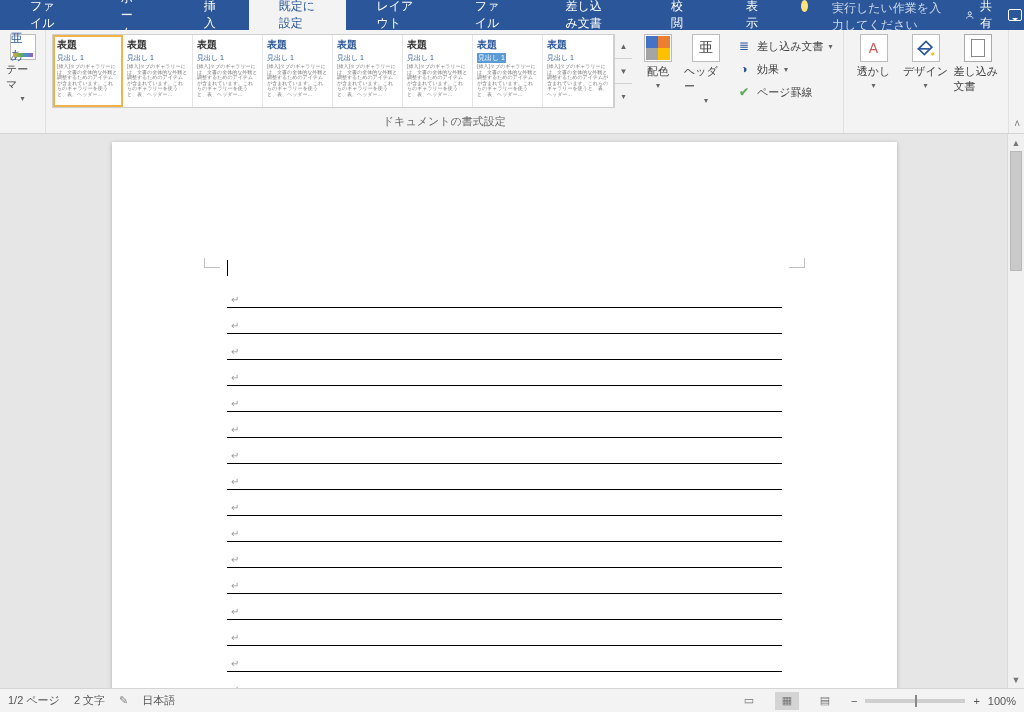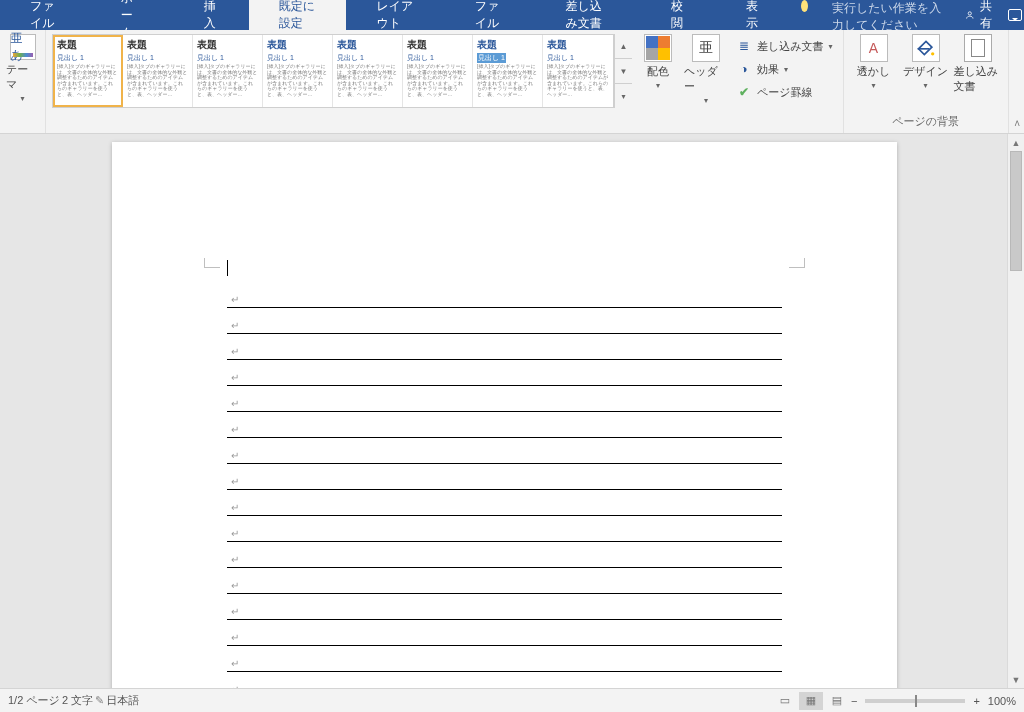--- a/index.html
+++ b/index.html
@@ -73,21 +73,21 @@
 .page { position: absolute; left: 112px; top: 8px; width: 785px; min-height: 1000px; background: #fff; box-shadow: 0 1px 4px rgba(0,0,0,0.25); }
 .cornerL2 { position:absolute; left:92px; top:116px; width:16px;height:10px;border-left:1px solid #bfbfbf;border-bottom:1px solid #bfbfbf;}
 .cornerR2 { position:absolute; right:92px; top:116px; width:16px;height:10px;border-right:1px solid #bfbfbf;border-bottom:1px solid #bfbfbf;}
 
 .lined { position: absolute; left: 115px; right: 115px; top: 140px; }
 .lined .line { border-bottom: 1px solid #000; height: 26px; position: relative; }
 .lined .line .pm { position: absolute; left: 4px; bottom: 2px; font-size: 10px; color: #9a9a9a; }
 .cursor { position:absolute; left:115px; top:118px; width:1px; height:16px; background:#000; }
 
 
-.statusbar { height: 24px; background: #f3f3f3; border-top: 1px solid #d4d4d4; display: flex; align-items: center; font-size: 11px; color: #555; padding: 0 8px; gap: 2px; }
+.statusbar { height: 24px; background: #f3f3f3; border-top: 1px solid #d4d4d4; display: flex; align-items: center; font-size: 11px; color: #555; padding: 0 8px; gap: 14px; }
 .statusbar .spacer { flex: 1; }
 .viewbtn { width: 24px; height: 18px; border: 1px solid transparent; display:flex; align-items:center; justify-content:center; cursor:pointer; color:#777; }
 .viewbtn.active { background:#d4d4d4; }
 .zoom { display:flex; align-items:center; gap:8px; }
 .zoom .track { width: 100px; height: 4px; background: #cfcfcf; position: relative; }
 .zoom .track .h { position:absolute; left:50%; top:-4px; width:2px; height:12px; background:#888; }
 </style>
 </head>
 <body>
 
@@ -215,20 +215,21 @@
           <span class="ico" style="color:#2b579a;">◑</span>
           <span>効果</span>
           <span class="dd-caret">▾</span>
         </div>
         <div class="row">
           <span class="ico green-check">✔</span>
           <span>ページ罫線</span>
         </div>
       </div>
     </div>
+    <div class="group-label">ドキュメントの書式設定</div>
   </div>
 
   <div class="group pgbg">
     <div class="group-body">
       <div class="bigbtn">
         <div class="ico" style="color:#c55a5a;">A</div>
         <span>透かし</span>
         <span class="dd-caret">▾</span>
       </div>
       <div class="bigbtn">
@@ -242,21 +243,20 @@
         <span>デザイン</span>
         <span class="dd-caret">▾</span>
       </div>
       <div class="bigbtn">
         <div class="ico" style="border:1px solid #aaa;">
             <div style="width:14px;height:18px;border:1px solid #888;"></div>
           </div>
         <span>差し込み文書</span>
       </div>
     </div>
-    <div class="group-label">ページの背景</div>
   </div>
 
   <span class="collapse">˄</span>
 </div>
 
 <div class="workspace">
   <div class="page">
     <div class="cornerL2"></div>
     <div class="cornerR2"></div>
     <div class="cursor"></div>

